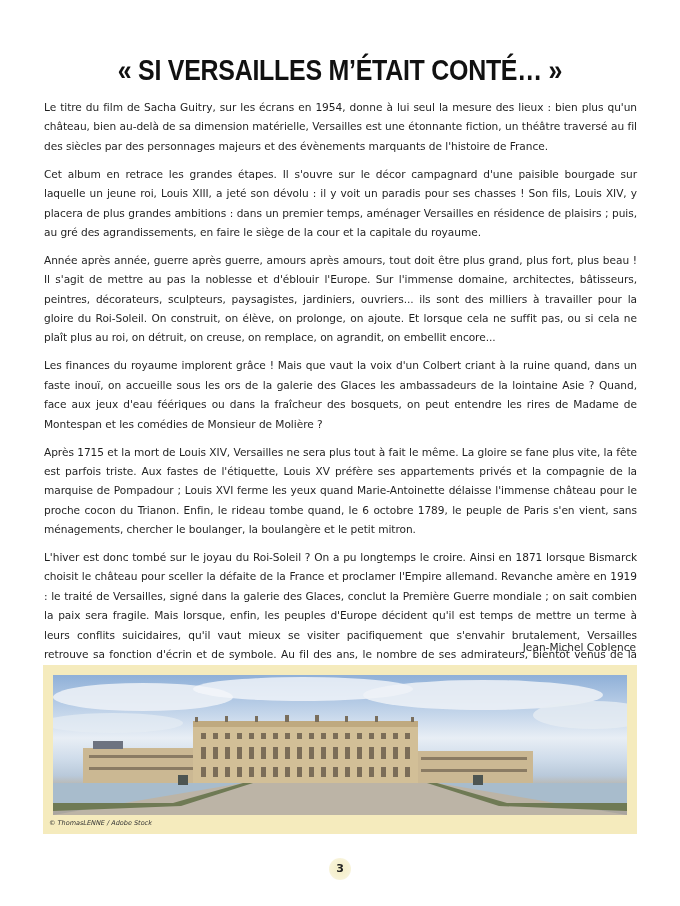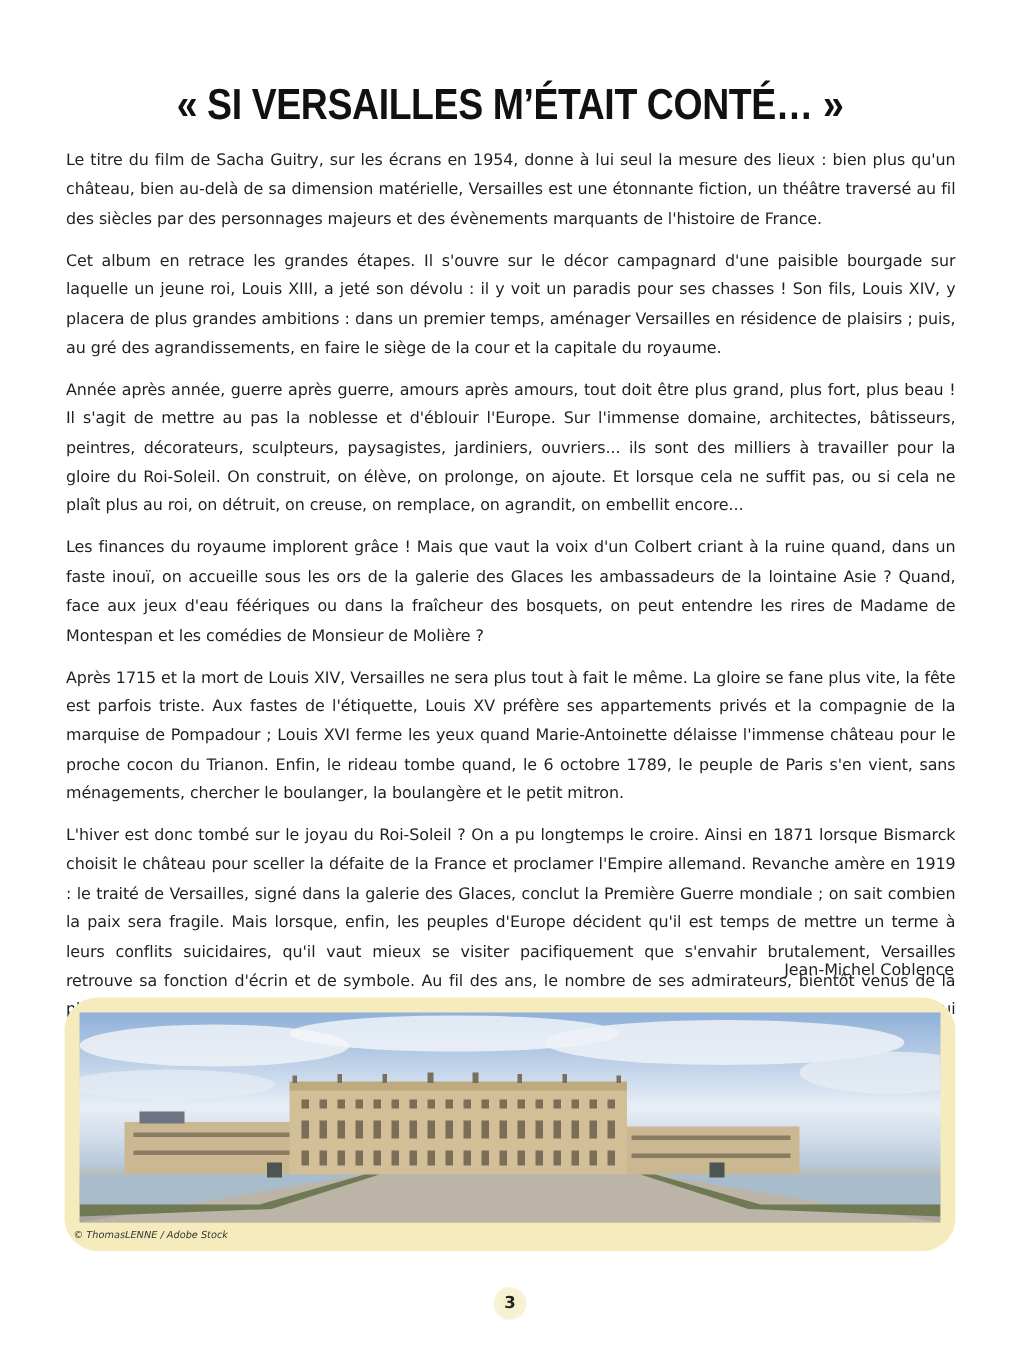--- a/index.html
+++ b/index.html
@@ -15,21 +15,20 @@
       font-size: 10.6px; line-height: 19.4px; text-align: justify; color: #1f1f1f;
       letter-spacing: -0.05px;
     }
     .body-text p { margin-bottom: 8.5px; }
     .signature {
       position: absolute; right: 44px; top: 641px; font-size: 10.6px; color: #1f1f1f; padding-left: 16px;
     }
     .photo-frame {
       position: absolute; left: 43px; top: 665px; width: 594px; height: 169px;
       background: #f5ebbd;
-      border-radius: 22px;
     }
     .photo {
       position: absolute; left: 10px; top: 10px; width: 574px; height: 140px; overflow: hidden;
       background: linear-gradient(180deg, #8fb0d8 0%, #c9d9ec 30%, #e8eef5 45%, #cfdcea 60%, #b9c9da 72%, #b8b3a8 80%, #a9a59e 100%);
     }
     .photo svg { display: block; }
     .credit {
       position: absolute; left: 6px; top: 154px; font-size: 6.5px; font-style: italic; color: #333;
     }
     .page-number {

